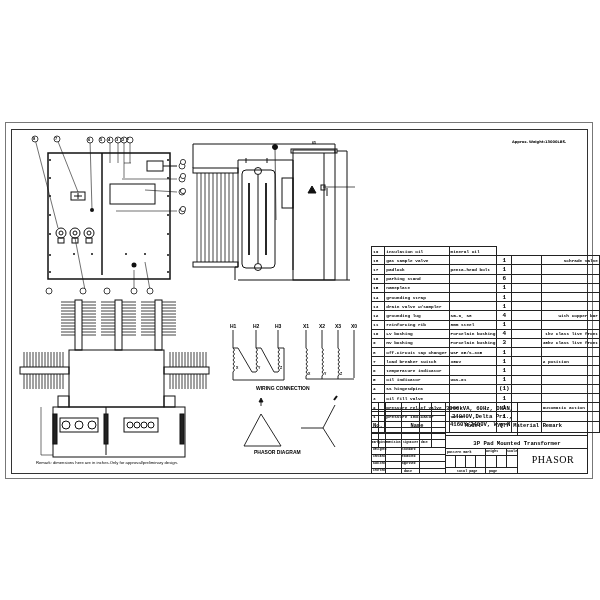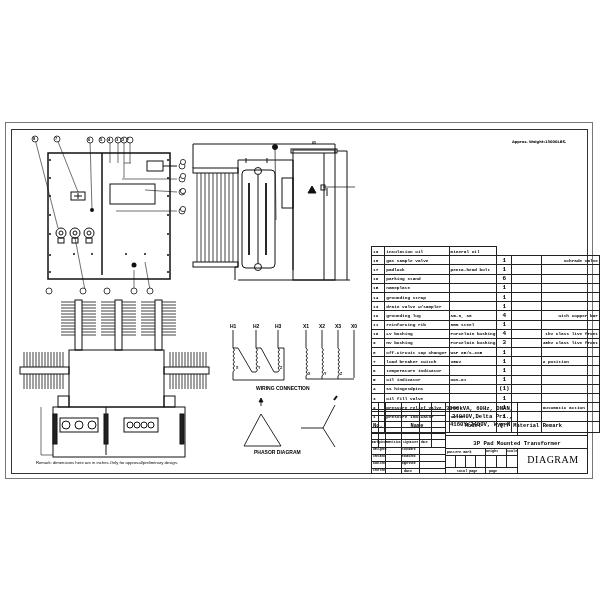--- a/index.html
+++ b/index.html
@@ -585,21 +585,21 @@
     <div class="hl" style="left:0;top:51px;width:73px"></div>
     <div class="hl" style="left:0;top:58px;width:73px"></div>
     <div class="hl" style="left:0;top:65px;width:73px"></div>
 
   <div class="spec">
     <div>3000kVA, 60Hz, ONAN,</div>
     <div style="padding-left:6px">24940V,Delta Pri.,</div>
     <div style="padding-left:4px">4160Y/2400V, Wye-N</div>
   </div>
   <div class="title">3P Pad Mounted Transformer</div>
-  <div class="company">DIAGRAM</div>
+  <div class="company">PHASOR</div>
 
   <span class="small" style="left:0;top:38px">mark</span>
   <span class="small" style="left:7px;top:38px">pieces</span>
   <span class="small" style="left:15px;top:38px">revision</span>
   <span class="small" style="left:31px;top:38px">signature</span>
   <span class="small" style="left:49px;top:38px">date</span>
   <span class="small" style="left:1px;top:45px">designed</span>
   <span class="small" style="left:1px;top:52px">checked</span>
   <span class="small" style="left:1px;top:59px">audited</span>
   <span class="small" style="left:1px;top:66px">crafted</span>

